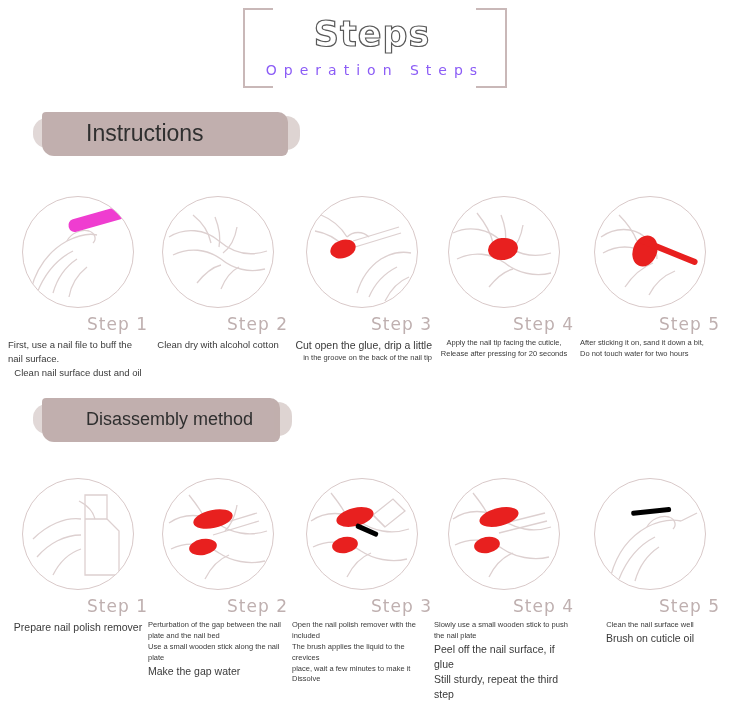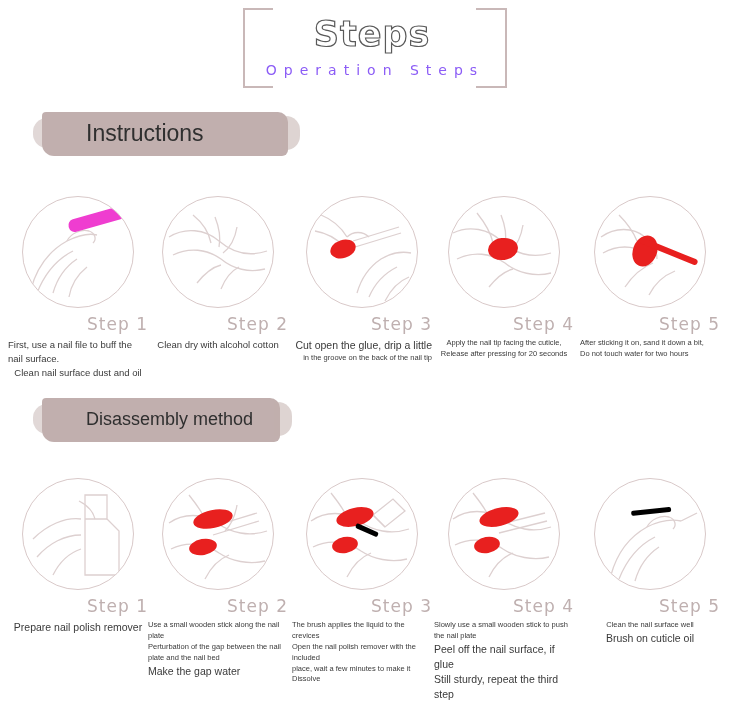--- a/index.html
+++ b/index.html
@@ -348,22 +348,22 @@
           <path d="M42 100 C48 88 56 80 66 76"></path>
           <path d="M48 48 L94 34"></path>
           <path d="M50 56 L96 42"></path>
         </g>
         <ellipse cx="50" cy="40" rx="20" ry="9" transform="rotate(-12 50 40)" fill="#e8201f"></ellipse>
         <ellipse cx="40" cy="68" rx="14" ry="8" transform="rotate(-10 40 68)" fill="#e8201f"></ellipse>
       </svg>
     </div>
     <div class="step-title">Step 2</div>
     <div class="step-desc">
+      <div class="small">Perturbation of the gap between the nail plate and the nail bed</div>
       <div class="small">Use a small wooden stick along the nail plate</div>
-      <div class="small">Perturbation of the gap between the nail plate and the nail bed</div>
       <div class="big">Make the gap water</div>
     </div>
   </div>
 
   <div class="step" id="d-step-3">
     <div class="circle">
       <svg width="110" height="110" viewBox="0 0 110 110">
         <g fill="none" stroke="#ddd0d0" stroke-width="1.3">
           <path d="M4 42 C18 32 38 32 52 42 C66 52 84 56 102 50"></path>
           <path d="M6 68 C22 60 40 62 54 72 C66 80 84 84 100 80"></path>
@@ -372,22 +372,22 @@
           <path d="M66 36 L86 20 L98 32 L78 48 Z"></path>
           <path d="M66 36 L78 48"></path>
         </g>
         <ellipse cx="48" cy="38" rx="19" ry="9" transform="rotate(-14 48 38)" fill="#e8201f"></ellipse>
         <ellipse cx="38" cy="66" rx="13" ry="8" transform="rotate(-10 38 66)" fill="#e8201f"></ellipse>
         <rect x="50" y="44" width="24" height="5" rx="2" transform="rotate(24 50 44)" fill="#000000"></rect>
       </svg>
     </div>
     <div class="step-title">Step 3</div>
     <div class="step-desc">
+      <div class="small">Open the nail polish remover with the included</div>
       <div class="small">The brush applies the liquid to the crevices</div>
-      <div class="small">Open the nail polish remover with the included</div>
       <div class="small">place, wait a few minutes to make it</div>
       <div class="small">Dissolve</div>
     </div>
   </div>
 
   <div class="step" id="d-step-4">
     <div class="circle">
       <svg width="110" height="110" viewBox="0 0 110 110">
         <g fill="none" stroke="#ddd0d0" stroke-width="1.3">
           <path d="M4 40 C18 30 38 30 52 40 C66 50 84 54 102 48"></path>

